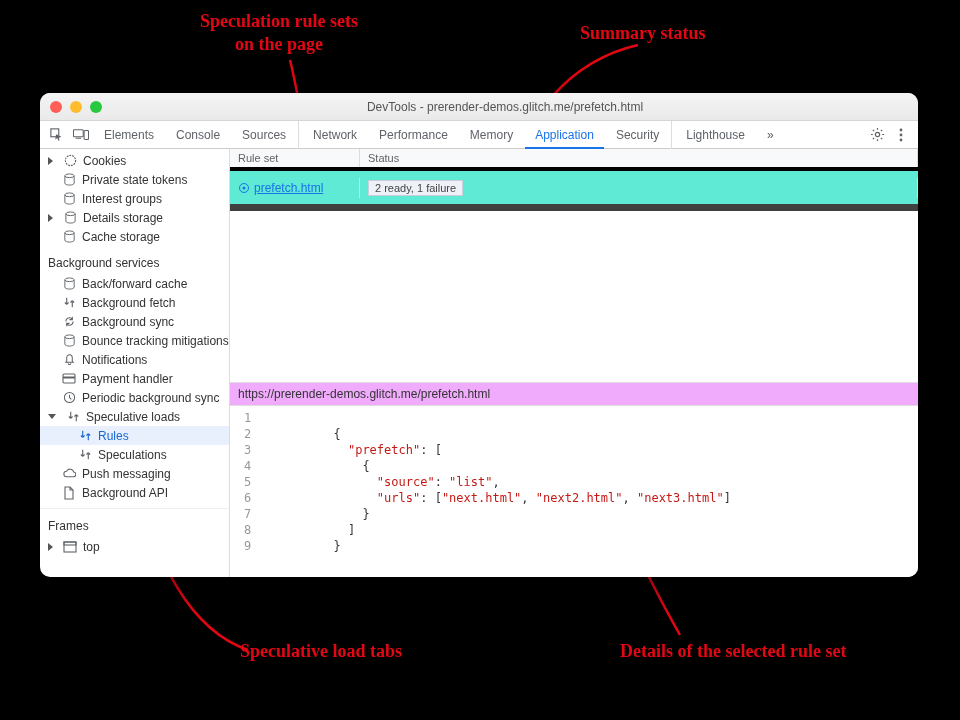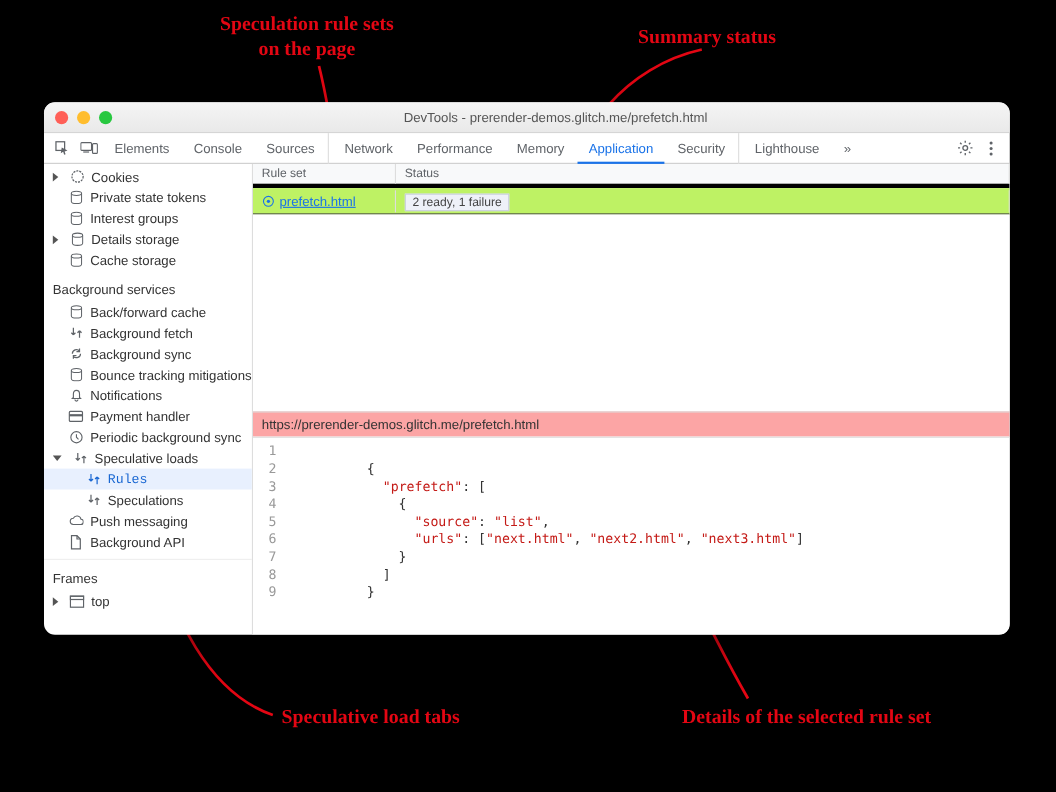--- a/index.html
+++ b/index.html
@@ -105,21 +105,21 @@
   .side-item {
     display:flex;
     align-items:center;
     height:19px;
     padding-left:22px;
     gap:6px;
     cursor:pointer;
     white-space:nowrap;
   }
   .side-item.level2 { padding-left:38px; }
-  .side-item.selected { background:#e8f0fe; color:#1967d2;font-family:Liberation Mono, monospace; }
+  .side-item.selected { background:#e8f0fe; color:#1967d2; }
   .side-section {
     padding: 10px 8px 4px 8px;
     font-size:12px;
     color:#333;
   }
   .tri {
     width:0;height:0;
     display:inline-block;
     margin-left:-14px;
     margin-right:4px;
@@ -142,46 +142,46 @@
     color:#5f6368;
   }
   .grid-header > div, .grid-row > div {
     padding: 3px 8px;
     border-right:1px solid #ddd;
   }
   .col-rs { width:130px; }
   .col-st { flex:1; }
   .grid-row {
     display:flex;
-    height:24px;
+    height:40px;
     align-items:center;
     font-size:12px;
-    background:#bef264;
-    border-bottom:1px solid #404040;
+    background:#5eead4;
+    border-bottom:7px solid #404040;
   }
   .ruleset-link {
     color:#1a73e8;
     text-decoration:underline;
     cursor:pointer;
     display:flex; align-items:center; gap:4px;
   }
   .status-chip {
     background:#eef1f8;
     border:1px solid #c8cfdb;
     padding:1px 6px;
     font-size:11px;
     color:#444;
   }
   .grid-body { flex:1; background:#fff; }
   .urlbar {
     border-top:1px solid #ddd;
     padding:4px 8px;
     font-size:12px;
     color:#333;
-    background:#fca5a5;
+    background:#f0abfc;
   }
   .code {
     flex:1;
     border-top:1px solid #ddd;
     display:flex;
     font-family: Menlo, Consolas, monospace;
     font-size:12px;
     overflow:auto;
     background:#fff;
   }
@@ -195,21 +195,21 @@
   .lines { padding:4px 0; color:#333; }
   .tok-s { color:#c41a16; }
   .tok-p { color:#333; }
 </style>
 </head>
 <body>
 
 <div class="annotation" style="left:200px; top:10px;">Speculation rule sets
 on the page</div>
 <div class="annotation" style="left:580px; top:22px;">Summary status</div>
-<div class="annotation" style="left:256px; top:640px;">Speculative load tabs</div>
+<div class="annotation" style="left:240px; top:640px;">Speculative load tabs</div>
 <div class="annotation" style="left:620px; top:640px;">Details of the selected rule set</div>
 
 <svg class="arrows">
   <defs>
     <marker id="ah" markerWidth="8" markerHeight="8" refX="6" refY="3" orient="auto">
       <path d="M0,0 L7,3 L0,6 Z" fill="#e30613"></path>
     </marker>
   </defs>
 
   <path d="M290,60 C300,100 305,140 310,176" stroke="#e30613" stroke-width="2.5" fill="none" marker-end="url(#ah)"></path>

